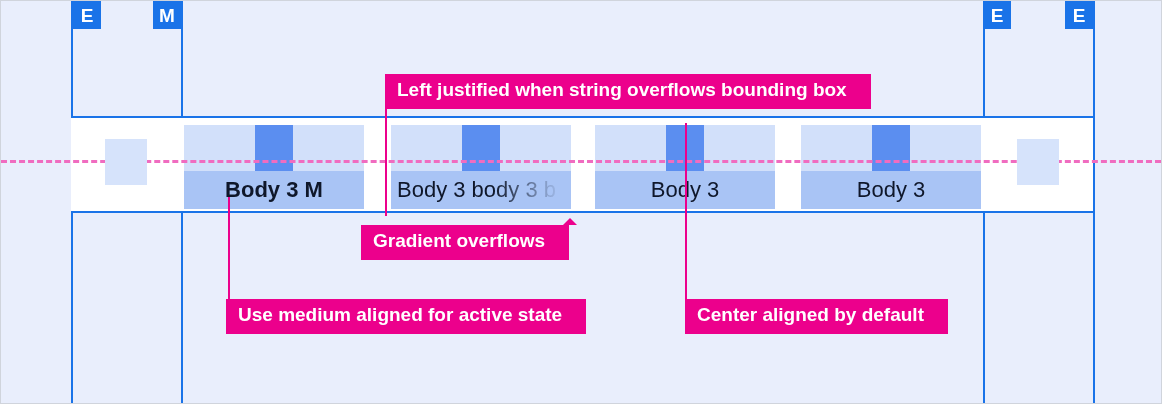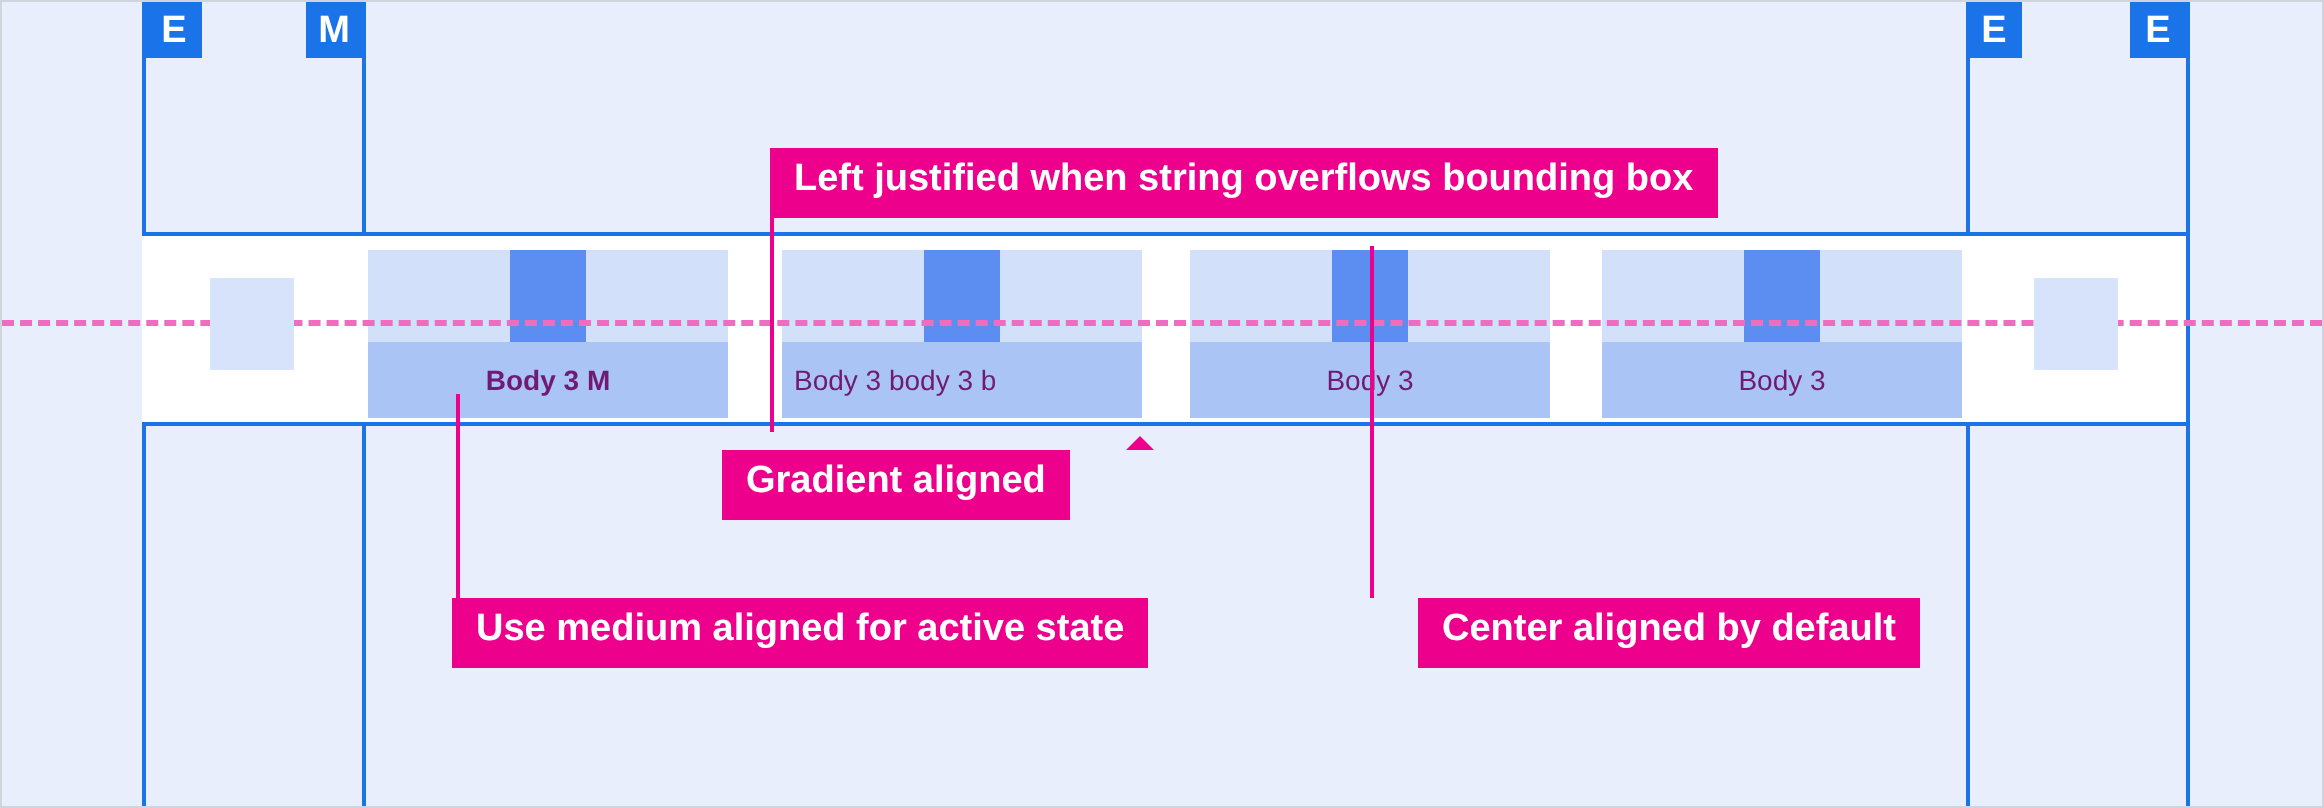--- a/index.html
+++ b/index.html
@@ -56,22 +56,22 @@
     left:50%;margin-left:-19px;
     background:#5b8ef0;
   }
   .pill .textband{
     position:absolute;left:0;right:0;top:46px;height:38px;
     background:#a9c4f5;
     display:flex;align-items:center;justify-content:center;
     overflow:hidden;
   }
   .pill .label{
-    color:#701a75;
-    font-size:14px;
+    color:#0f172a;
+    font-size:22px;
     white-space:nowrap;
   }
   .pill.active .label{font-weight:bold;}
   .pill.overflow .textband{justify-content:flex-start;}
   .pill.overflow .label{padding-left:6px;}
   .pill.overflow .fade{
     position:absolute;right:0;top:46px;height:38px;width:78px;
     background:linear-gradient(to right,rgba(169,196,245,0),#a9c4f5 88%);
     pointer-events:none;
   }
@@ -81,21 +81,21 @@
     position:absolute;top:138px;
     width:42px;height:46px;
     background:#d6e3fb;
   }
 
   
   .anno{
     position:absolute;
     background:#ec008c;color:#ffffff;
     font-size:19px;font-weight:bold;
-    padding:6px 12px 8px 12px;
+    padding:6px 24px 8px 12px;
     white-space:nowrap;
     line-height:1.1;
   }
   .conn{
     position:absolute;width:2px;background:#ec008c;
   }
   .arrowup{
     position:absolute;
     width:0;height:0;
     border-left:7px solid transparent;
@@ -152,22 +152,22 @@
         </div>
       </div>
   </div>
 
   <div id="centerline"></div>
 
   <div id="anno-layer">
       <div class="conn" style="left: 384px; top: 103px; height: 112px;"></div>
       <div class="anno" style="left: 384px; top: 73px;">Left justified when string overflows bounding box</div>
       <div class="arrowup" style="left: 562px; top: 217px;"></div>
-      <div class="anno" style="left: 360px; top: 224px;">Gradient aligned</div>
+      <div class="anno" style="left: 360px; top: 224px;">Gradient overflows</div>
       <div class="conn" style="left: 227px; top: 196px; height: 102px;"></div>
       <div class="anno" style="left: 225px; top: 298px;">Use medium aligned for active state</div>
       <div class="conn" style="left: 684px; top: 122px; height: 176px;"></div>
-      <div class="anno" style="left: 708px; top: 298px;">Center aligned by default</div>
+      <div class="anno" style="left: 684px; top: 298px;">Center aligned by default</div>
     </div>
 
 <div class="edgeblock" style="left: 104px;"></div>
     <div class="edgeblock" style="left: 1016px;"></div>
   </div>
 
 </body></html>

